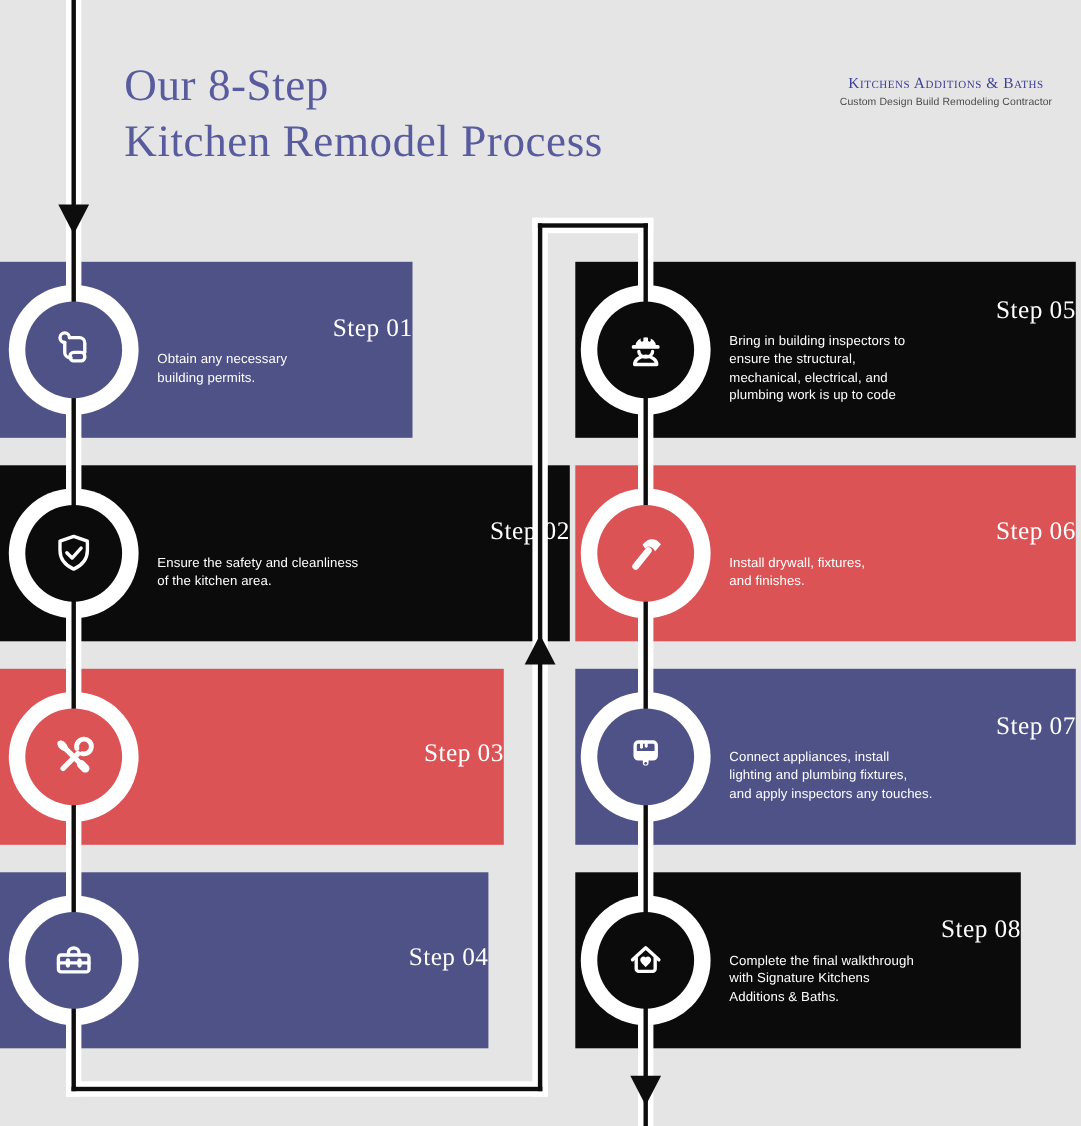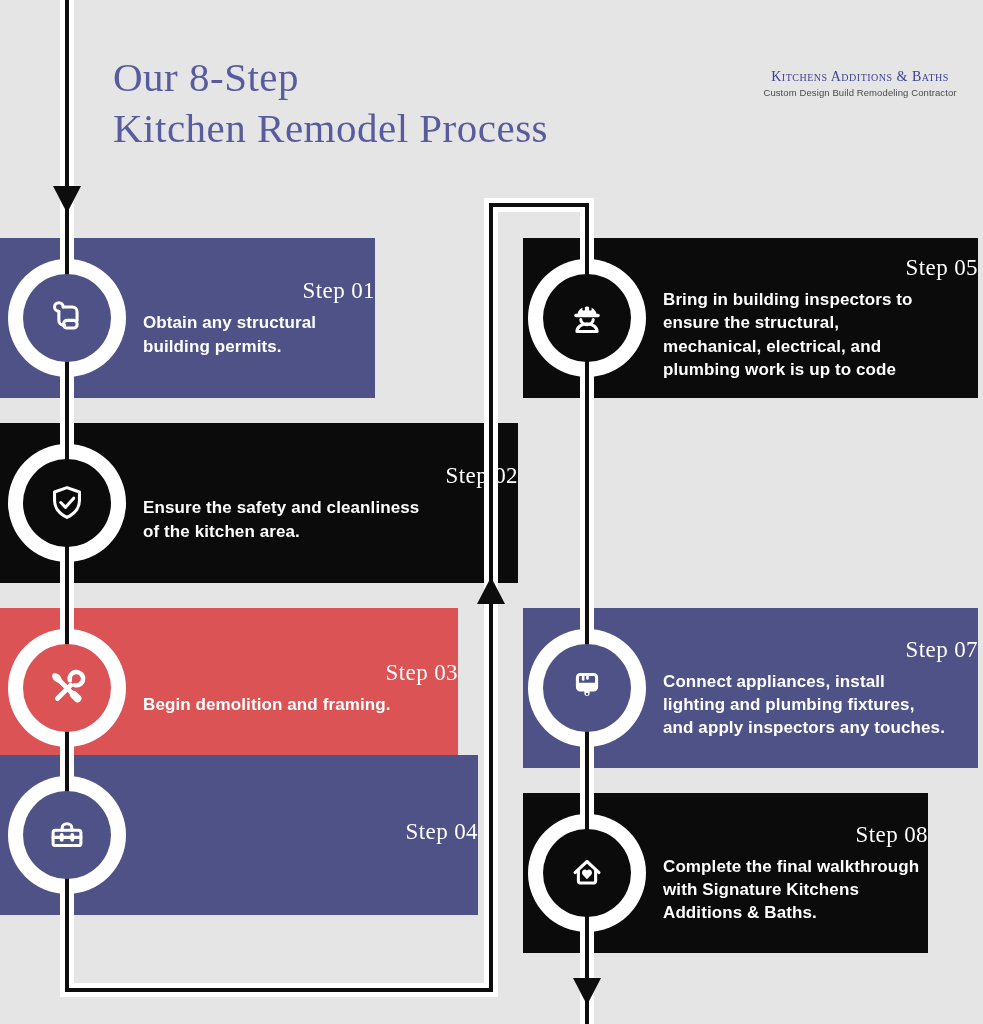--- a/index.html
+++ b/index.html
@@ -30,21 +30,21 @@
   .step{position:absolute;height:160px;}
   .bar{position:absolute;inset:0;background:var(--step-color);z-index:1;
        display:flex;flex-direction:column;justify-content:center;}
   .ring{position:absolute;width:118px;height:118px;border-radius:50%;background:#fff;
         top:21px;z-index:2;}
   .disc{position:absolute;width:88px;height:88px;border-radius:50%;
         background:var(--step-color);top:36px;z-index:5;
         display:flex;align-items:center;justify-content:center;}
   .step-label{font-family:"Liberation Serif",serif;font-size:23px;color:#fff;
               letter-spacing:.4px;margin-bottom:7px;text-align:right;}
-  .desc{font-size:17px;font-weight:700;color:#fff;line-height:1.36;
+  .desc{font-size:12px;font-weight:400;color:#fff;line-height:1.36;
         white-space:pre-line;letter-spacing:.1px;}
   .col-left  .bar{padding-left:143px;}
   .col-left  .ring{left:8px;}
   .col-left  .disc{left:23px;}
   .col-right .bar{padding-left:140px;}
   .col-right .ring{left:5px;}
   .col-right .disc{left:20px;}
 
   .icon{stroke:#fff;fill:none;stroke-width:3.2;stroke-linecap:round;stroke-linejoin:round;}
 </style>
@@ -74,21 +74,21 @@
   <div class="lineblk" style="left:489.25px;top:203.25px;width:99.5px;height:3.5px;"></div>
   <div class="lineblk" style="left:585.25px;top:203.25px;width:3.5px;height:820.75px;"></div>
 
   <div class="arrow down" style="left:53px;top:186px;"></div>
   <div class="arrow up" style="left:477px;top:577px;"></div>
   <div class="arrow down" style="left:573px;top:978px;"></div>
 
   <div class="step col-left" style="left: 0px; top: 238px; width: 375px; --step-color: #4e5286;">
     <div class="bar">
       <div class="step-label">Step 01</div>
-      <div class="desc">Obtain any structural
+      <div class="desc">Obtain any necessary
 building permits.</div>
     </div>
     <div class="ring"></div>
     <div class="disc">
       <svg class="icon" width="46" height="46" viewBox="0 0 48 48">
         <path d="M20 12.5 a4.5 4.5 0 1 0 -4.5 4.5"></path>
         <path d="M20 12.5 h9.5 a5 5 0 0 1 5 5 v9"></path>
         <path d="M15.5 17 v9.5 a5 5 0 0 0 5 5 h1"></path>
         <rect x="20.5" y="26.5" width="14" height="8" rx="3.5"></rect>
       </svg>
@@ -106,35 +106,34 @@
       <svg class="icon" width="46" height="46" viewBox="0 0 48 48">
         <path d="M24 8 l13 4.5 v8.5 c0 9 -5.5 14.5 -13 18 c-7.5 -3.5 -13 -9 -13 -18 v-8.5 z"></path>
         <path d="M17.5 23.5 l5 5 l8.5 -9.5"></path>
       </svg>
     </div>
   </div>
 
   <div class="step col-left" style="left: 0px; top: 608px; width: 458px; --step-color: #dc5355;">
     <div class="bar">
       <div class="step-label">Step 03</div>
-      <div class="desc">Begin demolition and framing.</div>
     </div>
     <div class="ring"></div>
     <div class="disc">
       <svg class="icon" width="46" height="46" viewBox="0 0 48 48">
         <ellipse cx="13.5" cy="13.5" rx="6" ry="3.8" transform="rotate(45 13.5 13.5)" fill="#fff" stroke="none"></ellipse>
         <line x1="15" y1="15" x2="34" y2="34" stroke-width="5"></line>
         <line x1="31" y1="31" x2="35" y2="35" stroke-width="8"></line>
         <line x1="14" y1="35" x2="28" y2="21" stroke-width="5"></line>
         <path d="M27 16 a7 7 0 1 1 5 5" stroke-width="4.6"></path>
       </svg>
     </div>
   </div>
 
-  <div class="step col-left" style="left: 0px; top: 755px; width: 478px; --step-color: #4e5286;">
+  <div class="step col-left" style="left: 0px; top: 793px; width: 444px; --step-color: #4e5286;">
     <div class="bar">
       <div class="step-label">Step 04</div>
     </div>
     <div class="ring"></div>
     <div class="disc">
       <svg class="icon" width="46" height="46" viewBox="0 0 48 48">
         <rect x="9.5" y="19" width="29" height="16" rx="2.5"></rect>
         <path d="M19 19 v-2.5 a5 4.2 0 0 1 10 0 v2.5"></path>
         <line x1="9.5" y1="26.5" x2="38.5" y2="26.5"></line>
         <line x1="18.5" y1="24" x2="18.5" y2="29" stroke-width="4"></line>
@@ -157,20 +156,34 @@
         <path d="M14 21 a10 9 0 0 1 20 0 z" fill="#fff" stroke="none"></path>
         <line x1="12.5" y1="21.3" x2="35.5" y2="21.3" stroke-width="3.6"></line>
         <path d="M20.5 10.5 v4.5" style="stroke:var(--step-color)" stroke-width="2.6"></path>
         <path d="M27.5 10.5 v4.5" style="stroke:var(--step-color)" stroke-width="2.6"></path>
         <path d="M17.5 25.5 a6.5 5.5 0 0 0 13 0"></path>
         <path d="M13.5 38 a10.5 8 0 0 1 21 0 z"></path>
       </svg>
     </div>
   </div>
 
+  <div class="step col-right" style="left: 523px; top: 423px; width: 455px; --step-color: #dc5355;">
+    <div class="bar">
+      <div class="step-label">Step 06</div>
+      <div class="desc">Install drywall, fixtures,
+and finishes.</div>
+    </div>
+    <div class="ring"></div>
+    <div class="disc">
+      <svg class="icon" width="46" height="46" viewBox="0 0 48 48">
+        <path d="M21 16 q6 -8 14 -4 l3.5 3.5 -5.5 6.5 q-2.5 -4.5 -7 -4.5 l-2.5 2 z" fill="#fff" stroke="none"></path>
+        <line x1="14.5" y1="36.5" x2="26.5" y2="21.5" stroke-width="6.4"></line>
+      </svg>
+    </div>
+  </div>
 
   <div class="step col-right" style="left: 523px; top: 608px; width: 455px; --step-color: #4e5286;">
     <div class="bar">
       <div class="step-label">Step 07</div>
       <div class="desc">Connect appliances, install
 lighting and plumbing fixtures,
 and apply inspectors any touches.</div>
     </div>
     <div class="ring"></div>
     <div class="disc">

